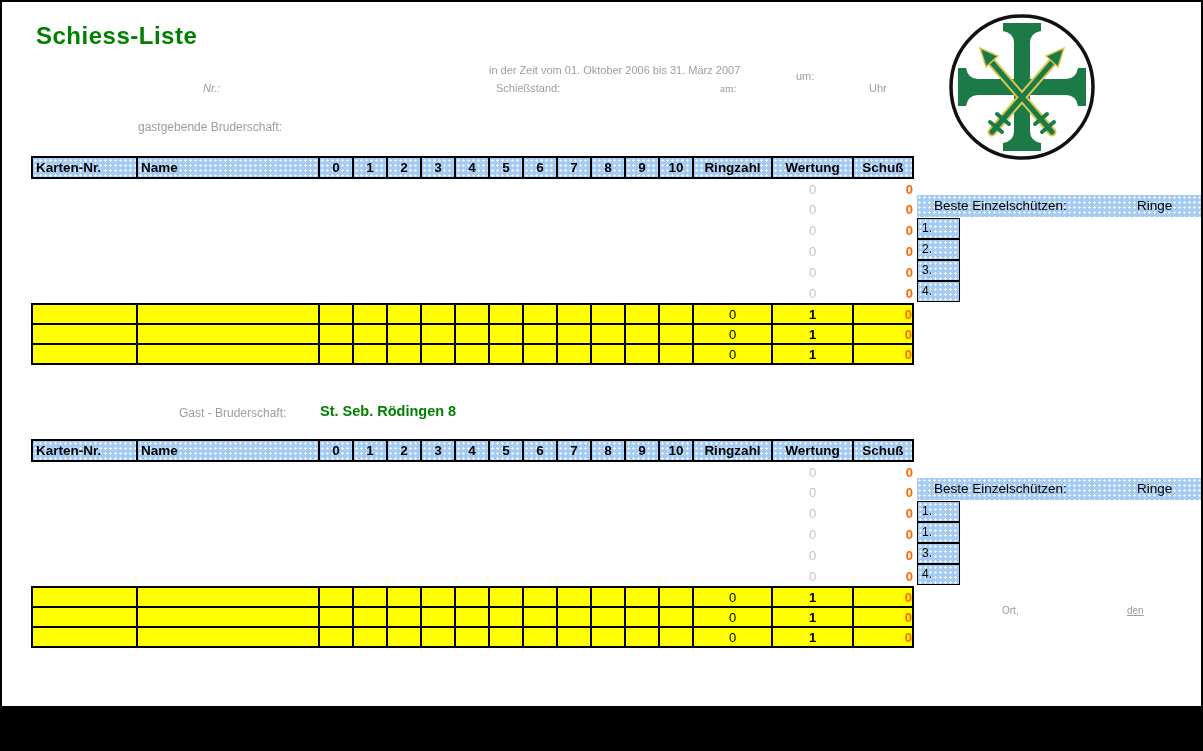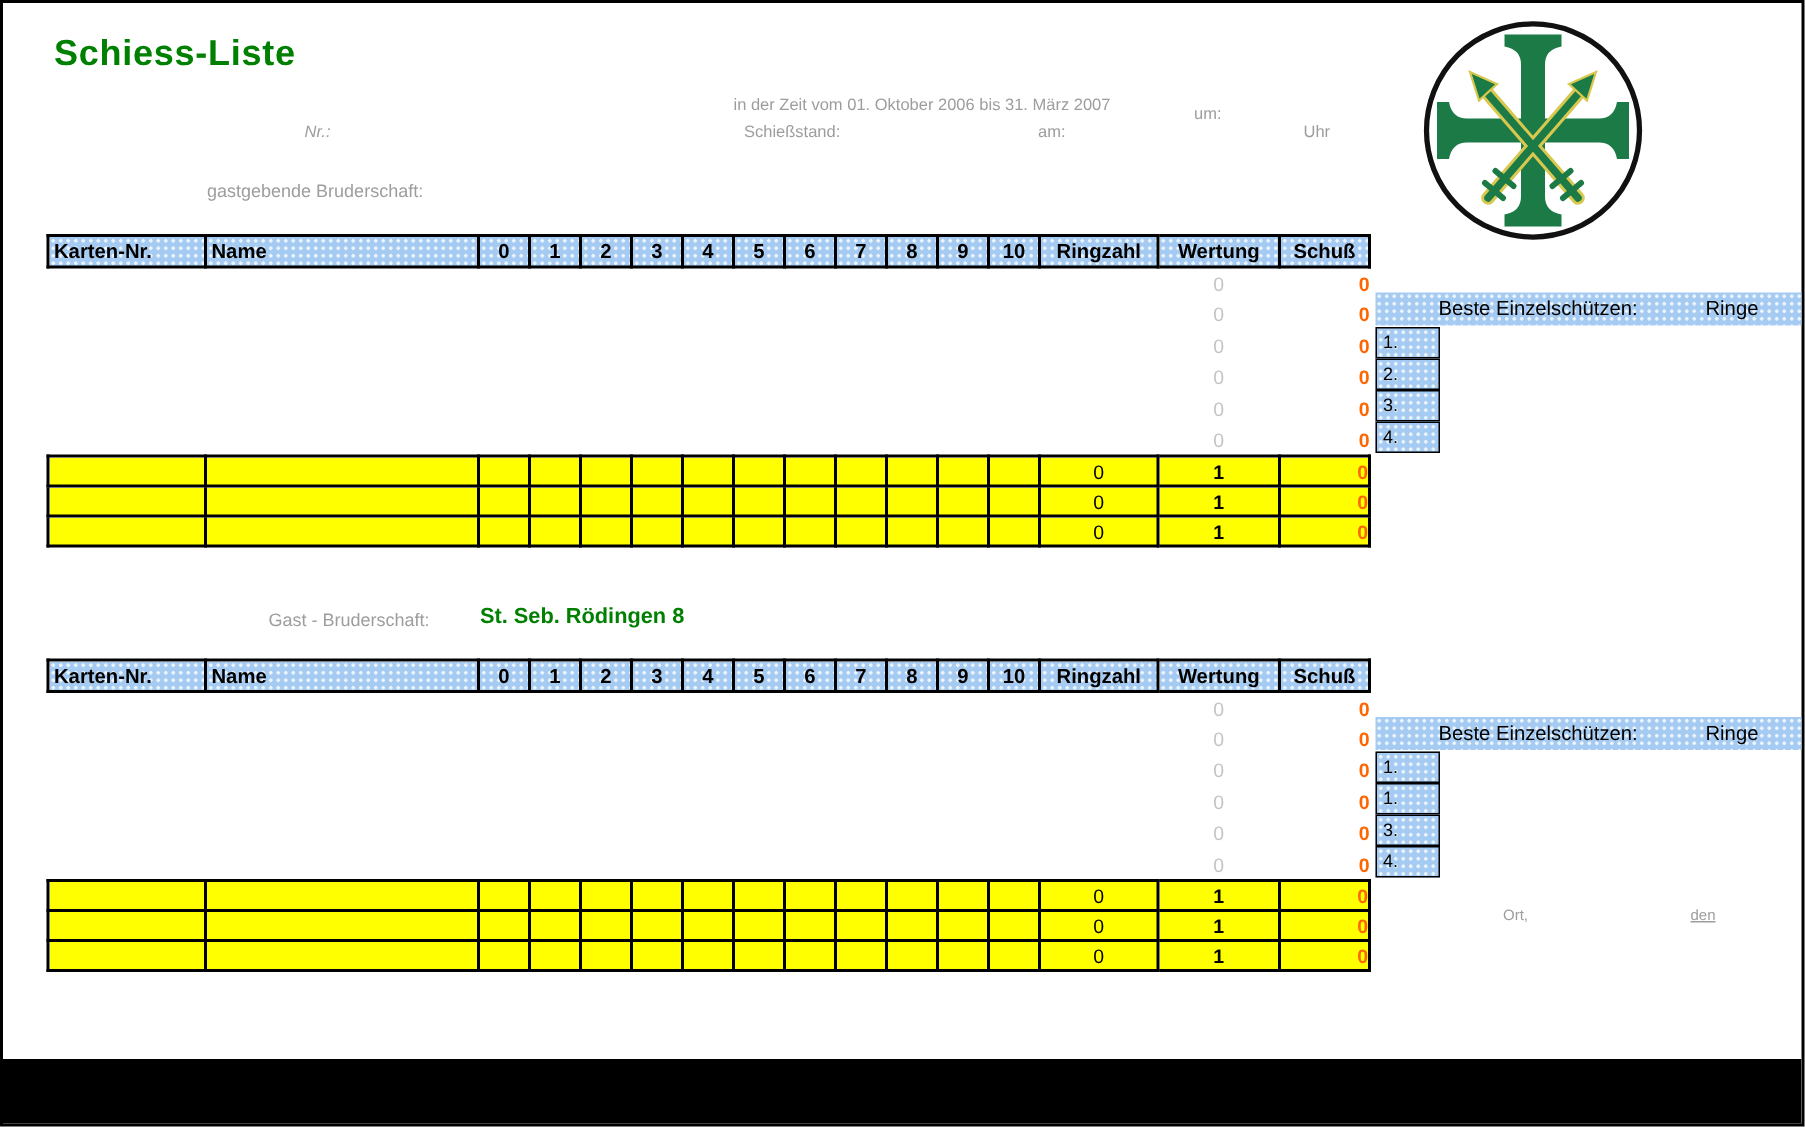--- a/index.html
+++ b/index.html
@@ -34,42 +34,42 @@
   tr.total-row td{background:var(--yellow); border:2px solid #000; font-size:13px;}
   td.rz{text-align:center;}
   td.wt{text-align:center; font-weight:bold;}
 
   .best-header{
     background-color:var(--blue);
     background-image:radial-gradient(rgba(255,255,255,.8) 1px, transparent 1.3px);
     background-size:5px 5px;
     width:288px; height:22px; font-size:13.5px; line-height:22px;
   }
-  .best-title{margin-left:42px;}
+  .best-title{margin-left:17px;}
   .best-unit{position:absolute; left:220px; top:0;}
   .rank-cell{
     background-color:var(--blue);
     background-image:radial-gradient(rgba(255,255,255,.8) 1px, transparent 1.3px);
     background-size:5px 5px;
     width:43px; height:21px; border:1px solid #000; box-sizing:border-box;
     font-size:12px; line-height:19px; padding-left:4px;
   }
   .bottom-bar{left:0; top:704px; width:1199px; height:45px; background:#000;}
 </style>
 </head>
 <body>
 
 <div id="page">
 
   <div class="abs title" style="left:34px; top:20px;">Schiess-Liste</div>
 
   <div class="abs faint" style="left:487px; top:62px;">in der Zeit vom 01. Oktober 2006 bis 31. März 2007</div>
   <div class="abs faint" style="left:201px; top:80px;font-style:italic;">Nr.:</div>
   <div class="abs faint" style="left:466px; top:80px;margin-left:28px;">Schießstand:</div>
-  <div class="abs faint" style="left:690px; top:80px;">am:</div>
+  <div class="abs faint" style="left:718px; top:80px;font-family:Liberation Serif, serif;">am:</div>
   <div class="abs faint" style="left:782px; top:68px;padding-left:12px;">um:</div>
   <div class="abs faint" style="left:867px; top:80px;">Uhr</div>
 
   <div class="abs team-label" style="left:136px; top:118px;">gastgebende Bruderschaft:</div>
 
   <svg class="abs" style="left:944px; top:8px;" width="154" height="154" viewBox="0 0 154 154">
     <circle cx="76" cy="77" r="71" fill="#ffffff" stroke="#111111" stroke-width="3.5"></circle>
     <g fill="#1b7a45">
       <path d="M57,13 H95 V21 Q84,23 84,33 V121 Q84,131 95,133 V141 H57 V133 Q68,131 68,121 V33 Q68,23 57,21 Z"></path>
       <path d="M57,13 H95 V21 Q84,23 84,33 V121 Q84,131 95,133 V141 H57 V133 Q68,131 68,121 V33 Q68,23 57,21 Z" transform="rotate(90 76 77)"></path>

